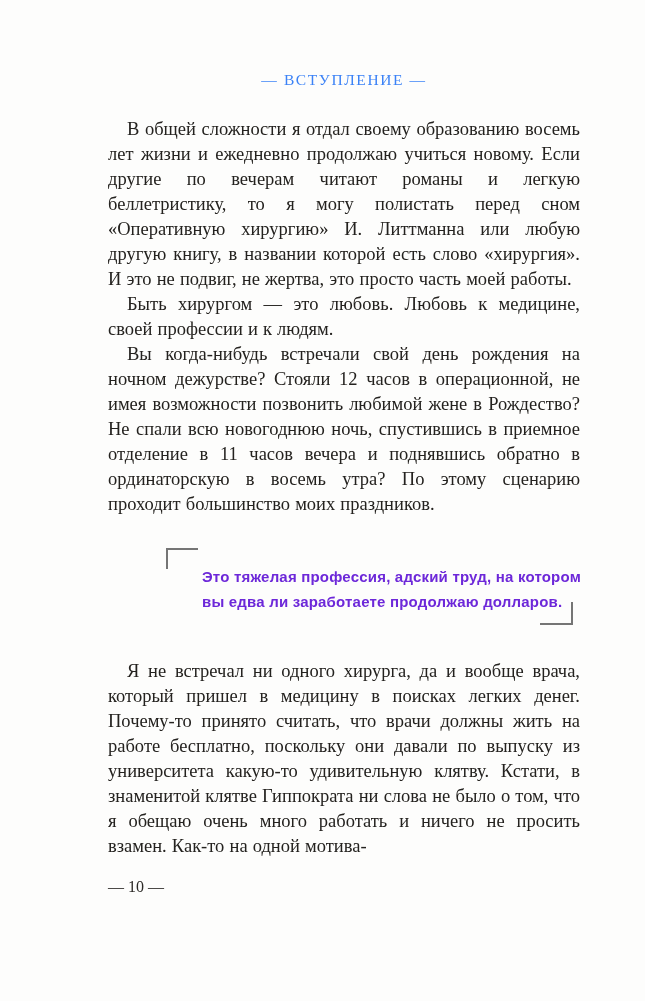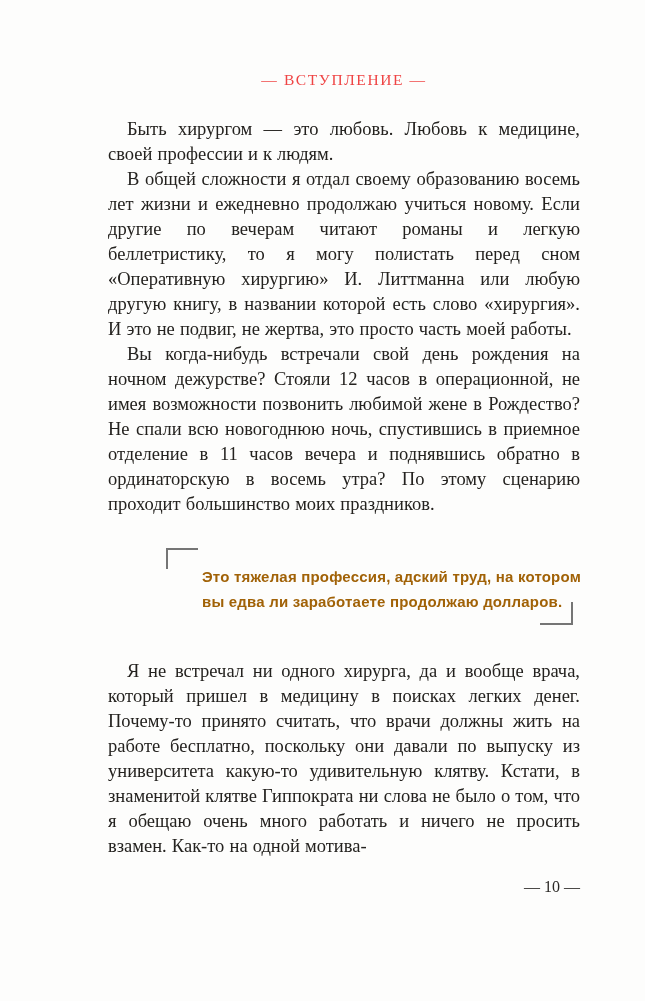--- a/index.html
+++ b/index.html
@@ -17,21 +17,21 @@
     color: #24221f;
   }
   .chapter-header {
     width: 472px;
     margin-left: 108px;
     padding-top: 69px;
     text-align: center;
     font-size: 15.5px;
     line-height: 21px;
     letter-spacing: 1.6px;
-    color: #ef4444;
+    color: #3b82f6;
     white-space: nowrap;
   }
   .text-column {
     width: 472px;
     margin-left: 108px;
     margin-top: 27px;
     font-size: 18.5px;
     line-height: 25px;
     text-align: justify;
   }
@@ -44,21 +44,21 @@
     position: relative;
     box-sizing: border-box;
     width: 407px;
     margin: 31px 0 34px 58px;
     padding: 17px 0 11px 36px;
     font-family: "Liberation Sans", "DejaVu Sans", sans-serif;
     font-weight: 700;
     font-size: 15px;
     line-height: 24.5px;
     letter-spacing: 0.2px;
-    color: #a16207;
+    color: #6d28d9;
     text-align: left;
   }
   .quote-line {
     white-space: nowrap;
     text-indent: 0;
   }
   .corner-tl {
     position: absolute;
     top: 0;
     left: 0;
@@ -73,39 +73,39 @@
     right: 0;
     width: 31px;
     height: 21px;
     border-bottom: 2px solid #757575;
     border-right: 2px solid #757575;
   }
   .page-number {
     width: 472px;
     margin-left: 108px;
     margin-top: 17px;
-    text-align: right;
+    text-align: left;
     font-size: 16px;
     line-height: 22px;
     color: #2b2926;
     white-space: nowrap;
   }
 </style>
 </head>
 <body>
 
 <div class="page">
 
   <div class="chapter-header">— ВСТУПЛЕНИЕ —</div>
 
   <div class="text-column">
 
+    <p class="para">В общей сложности я отдал своему образованию восемь лет жизни и ежедневно продолжаю учиться новому. Если другие по вечерам читают романы и легкую беллетристику, то я могу полистать перед сном «Оперативную хирургию» И. Литтманна или любую другую книгу, в названии которой есть слово «хирургия». И это не подвиг, не жертва, это просто часть моей работы.</p>
+
     <p class="para">Быть хирургом — это любовь. Любовь к медицине, своей профессии и к людям.</p>
-
-    <p class="para">В общей сложности я отдал своему образованию восемь лет жизни и ежедневно продолжаю учиться новому. Если другие по вечерам читают романы и легкую беллетристику, то я могу полистать перед сном «Оперативную хирургию» И. Литтманна или любую другую книгу, в названии которой есть слово «хирургия». И это не подвиг, не жертва, это просто часть моей работы.</p>
 
     <p class="para">Вы когда-нибудь встречали свой день рождения на ночном дежурстве? Стояли 12 часов в операционной, не имея возможности позвонить любимой жене в Рождество? Не спали всю новогоднюю ночь, спустившись в приемное отделение в 11 часов вечера и поднявшись обратно в ординаторскую в восемь утра? По этому сценарию проходит большинство моих праздников.</p>
 
     <div class="pull-quote">
       <span class="corner-tl"></span>
       <div class="quote-line">Это тяжелая профессия, адский труд, на котором</div>
       <div class="quote-line">вы едва ли заработаете продолжаю долларов.</div>
       <span class="corner-br"></span>
     </div>
 

